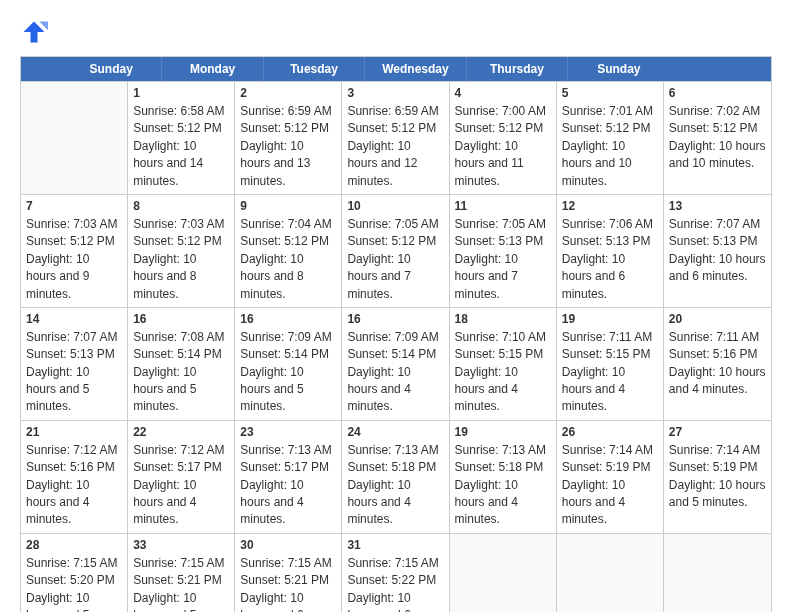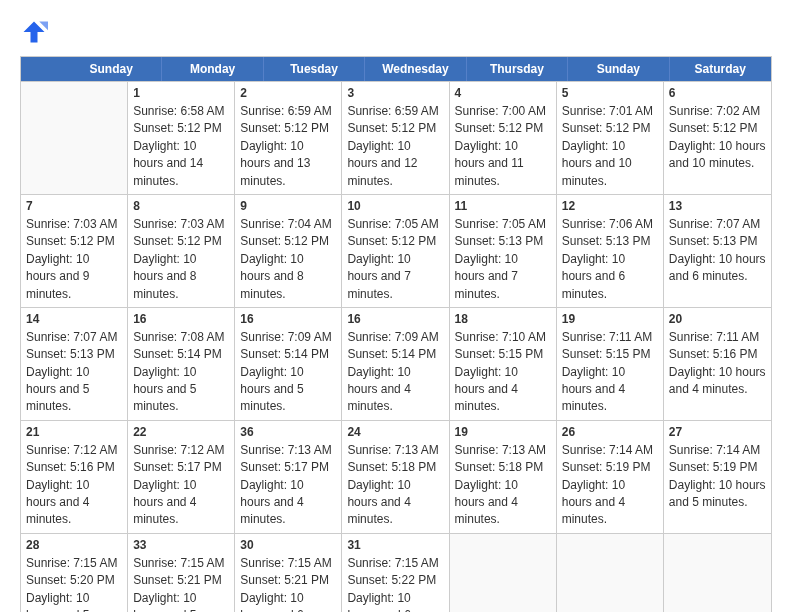--- a/index.html
+++ b/index.html
@@ -132,21 +132,20 @@
   </div>
 
   <div class="calendar">
     <div class="cal-header-row">
     <div class="cal-header-cell">Sunday</div>
         <div class="cal-header-cell">Monday</div>
         <div class="cal-header-cell">Tuesday</div>
         <div class="cal-header-cell">Wednesday</div>
         <div class="cal-header-cell">Thursday</div>
         <div class="cal-header-cell">Sunday</div>
-        <div class="cal-header-cell">Saturday</div>
       </div>
     <div class="cal-body">
     <div class="cal-week">
           <div class="cal-cell empty"></div>
           <div class="cal-cell">
             <span class="day-number">1</span>
             <div class="sun-info">Sunrise: 6:58 AM<br>Sunset: 5:12 PM<br>Daylight: 10 hours and 14 minutes.</div>
           </div>
           <div class="cal-cell">
             <span class="day-number">2</span>
@@ -232,21 +231,21 @@
         <div class="cal-week">
           <div class="cal-cell">
             <span class="day-number">21</span>
             <div class="sun-info">Sunrise: 7:12 AM<br>Sunset: 5:16 PM<br>Daylight: 10 hours and 4 minutes.</div>
           </div>
           <div class="cal-cell">
             <span class="day-number">22</span>
             <div class="sun-info">Sunrise: 7:12 AM<br>Sunset: 5:17 PM<br>Daylight: 10 hours and 4 minutes.</div>
           </div>
           <div class="cal-cell">
-            <span class="day-number">36</span>
+            <span class="day-number">23</span>
             <div class="sun-info">Sunrise: 7:13 AM<br>Sunset: 5:17 PM<br>Daylight: 10 hours and 4 minutes.</div>
           </div>
           <div class="cal-cell">
             <span class="day-number">24</span>
             <div class="sun-info">Sunrise: 7:13 AM<br>Sunset: 5:18 PM<br>Daylight: 10 hours and 4 minutes.</div>
           </div>
           <div class="cal-cell">
             <span class="day-number">19</span>
             <div class="sun-info">Sunrise: 7:13 AM<br>Sunset: 5:18 PM<br>Daylight: 10 hours and 4 minutes.</div>
           </div>

